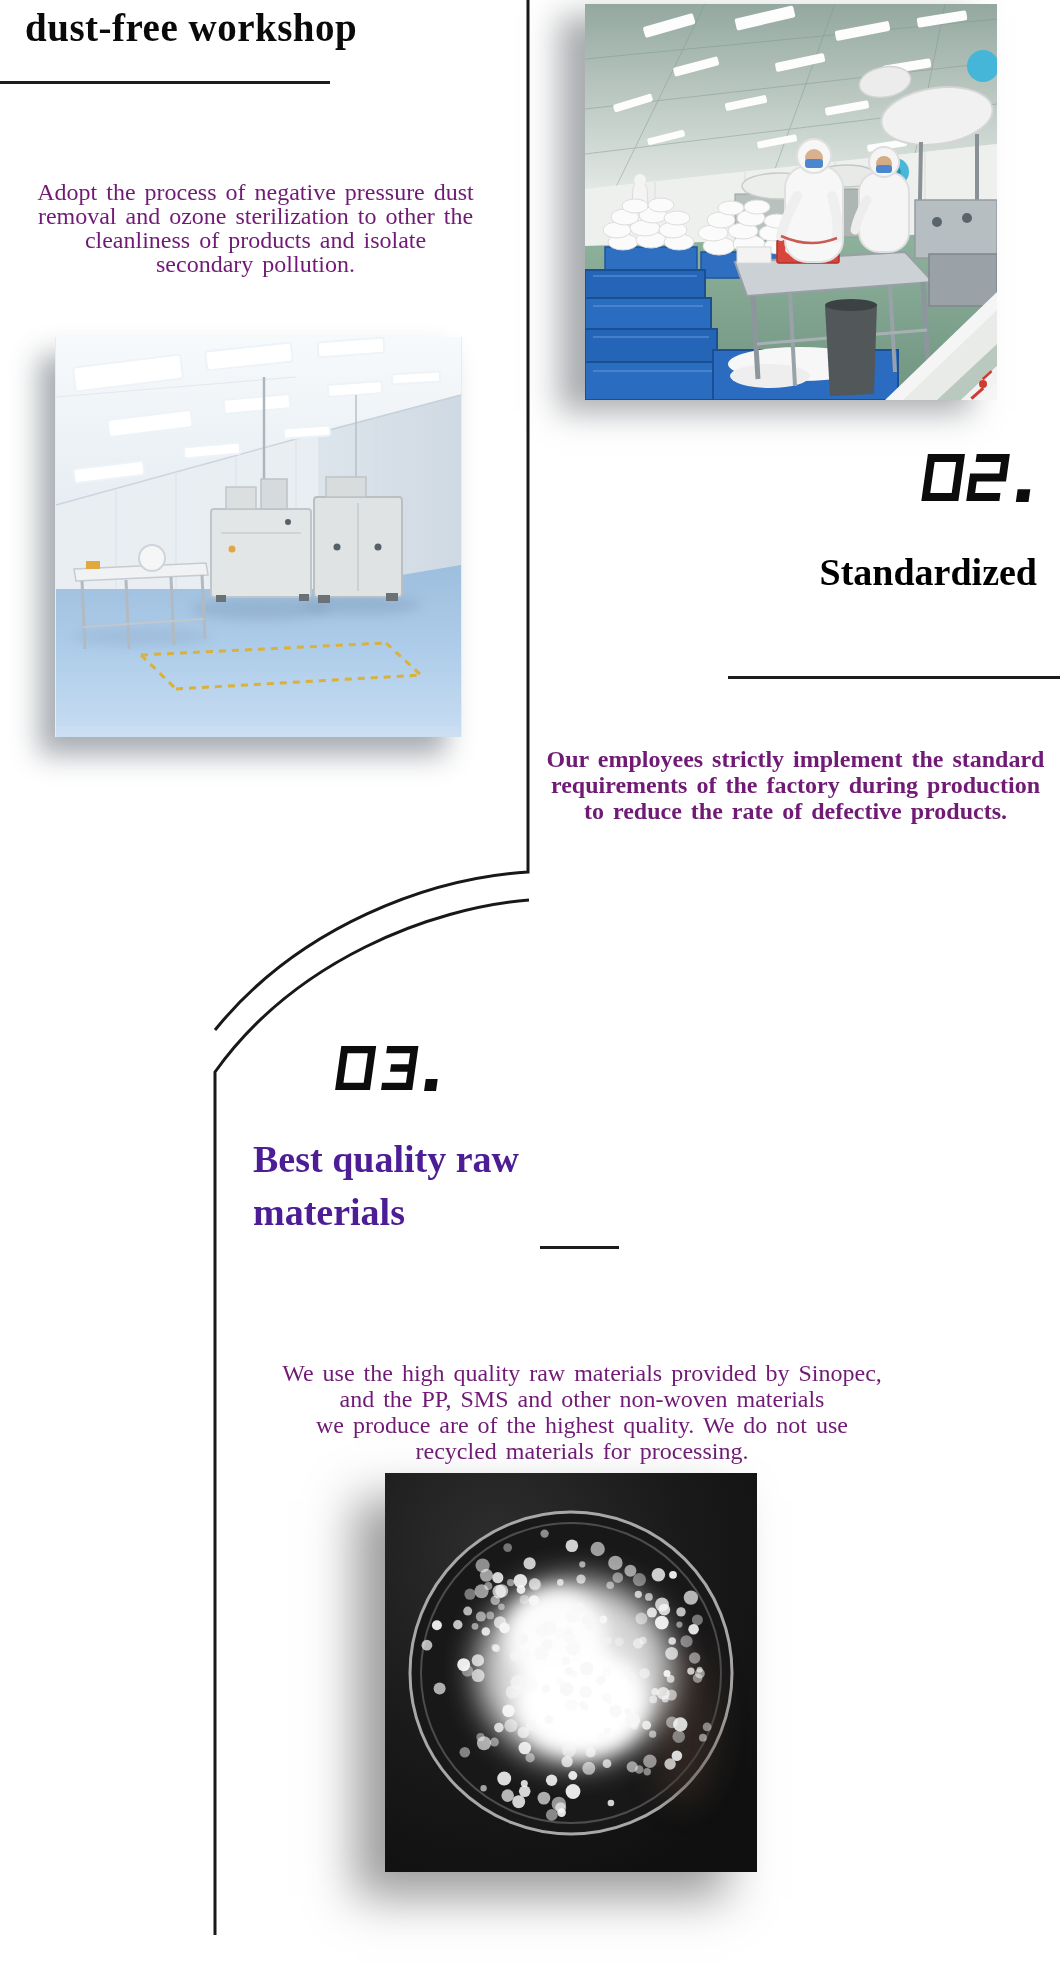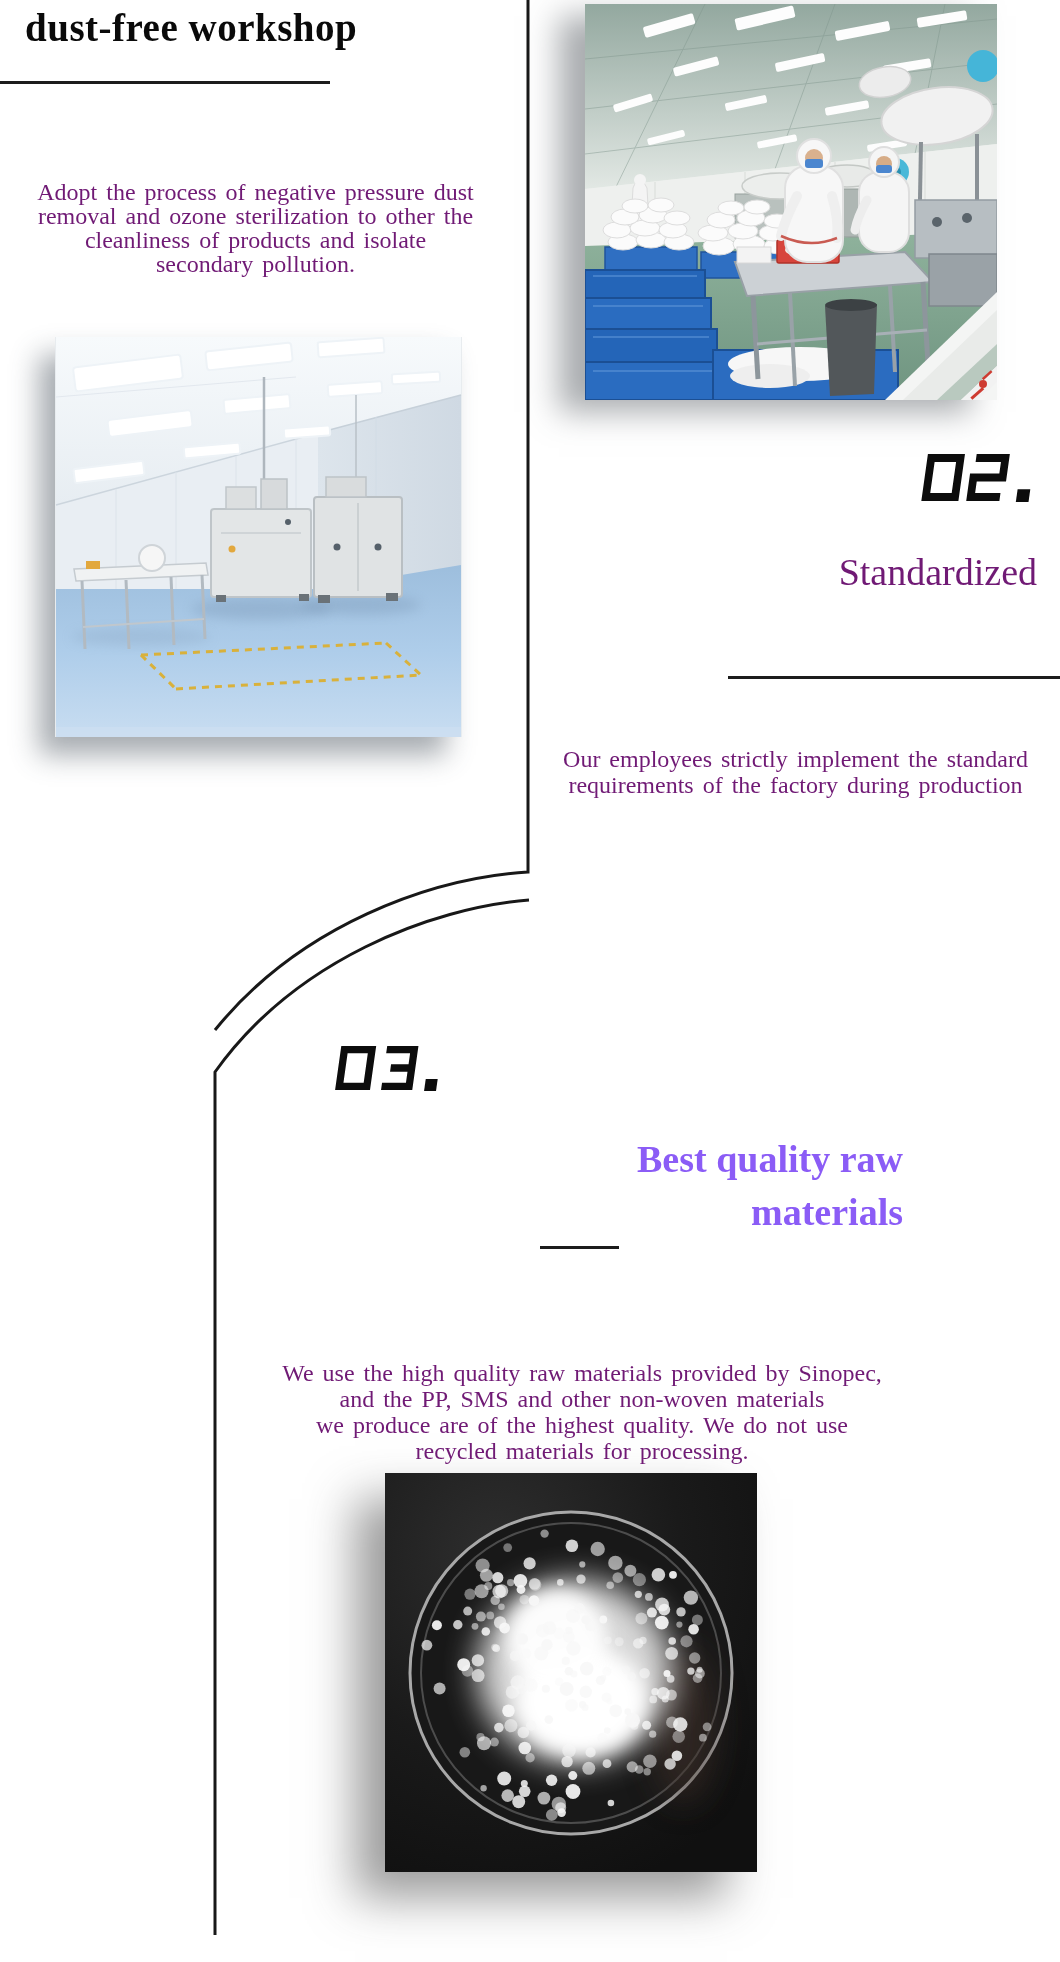--- a/index.html
+++ b/index.html
@@ -14,29 +14,29 @@
   }
   .underline{position:absolute; background:#1c1c1c; height:3px; z-index:3;}
   #u1{left:0; top:81px; width:330px;}
   #u2{left:728px; top:676px; width:332px;}
   #u3{left:540px; top:1246px; width:79px;}
   .para{
     position:absolute; z-index:3; text-align:center; color:#701a75;
     font-size:24px; word-spacing:3px;
   }
   #p1{left:8px;  top:180px;  width:495px; line-height:24px;}
-  #p2{left:543px; top:746px; width:505px; line-height:26px;}
+  #p2{left:543px; top:746px; width:505px; line-height:26px;font-weight:bold;}
   #p3{left:248px; top:1360px; width:668px; line-height:26px;}
   .h2{
     position:absolute; top:547px; right:23px; z-index:3; text-align:left;
-    font-size:38px; font-weight:400; line-height:51px; color:#701a75; white-space:nowrap;
+    font-size:38px; font-weight:700; line-height:51px; color:#000000; white-space:nowrap;
   }
   .h3{
-    position:absolute; top:1133px; left:253px; width:650px; z-index:3; text-align:right;
-    font-size:38px; font-weight:700; line-height:53px; color:#8b5cf6;
+    position:absolute; top:1133px; left:253px; width:650px; z-index:3; text-align:left;
+    font-size:38px; font-weight:700; line-height:53px; color:#4c1d95;
   }
   .photo{position:absolute; overflow:hidden; z-index:2; background:#e8ecef;}
   #photoA{left:55px;  top:337px;  width:407px; height:400px; box-shadow:-16px 18px 26px rgba(72,82,92,.48);}
   #photoB{left:585px; top:4px;    width:412px; height:396px; box-shadow:-26px 12px 30px rgba(84,90,96,.5);}
   #photoC{left:385px; top:1473px; width:372px; height:399px; box-shadow:-30px 26px 44px rgba(60,60,60,.5); background:#161616;}
   .photo svg{display:block;}
   .techno{position:absolute; z-index:3;}
   #n2{top:452px; right:23px; width:120px; height:52px; transform:skewX(-8deg); transform-origin:100% 100%;}
   #n3{left:331px; top:1044px; width:113px; height:49px; transform:skewX(-8deg); transform-origin:0 100%;}
 </style>
@@ -328,20 +328,21 @@
         <path d="M10 8 H70 V48 H10 V88 H70" transform="translate(98,4)" fill="none" stroke="#0c0c0c" stroke-width="16" stroke-linejoin="miter"></path>
         <path d="M12 72 H38 V98 H12 Z" transform="translate(190,4)" fill="#0c0c0c"></path>
       </svg></div>
   <div class="h2">
     <div>Standardized</div>
   </div>
   <div class="underline" id="u2"></div>
   <div class="para" id="p2">
     <div>Our employees strictly implement the standard</div>
     <div>requirements of the factory during production</div>
+    <div>to reduce the rate of defective products.</div>
   </div>
 
   <div class="techno" id="n3"><svg viewBox="0 0 246 106" width="100%" height="100%" preserveAspectRatio="xMidYMid meet">
         <path d="M10 8 H70 V88 H10 Z" transform="translate(6,4)" fill="none" stroke="#0c0c0c" stroke-width="16" stroke-linejoin="miter"></path>
         <path d="M10 8 H70 V88 H10 M66 48 H24" transform="translate(98,4)" fill="none" stroke="#0c0c0c" stroke-width="16" stroke-linejoin="miter"></path>
         <path d="M12 72 H38 V98 H12 Z" transform="translate(190,4)" fill="#0c0c0c"></path>
       </svg></div>
   <div class="h3">
     <div>Best quality raw</div>
     <div>materials</div>

